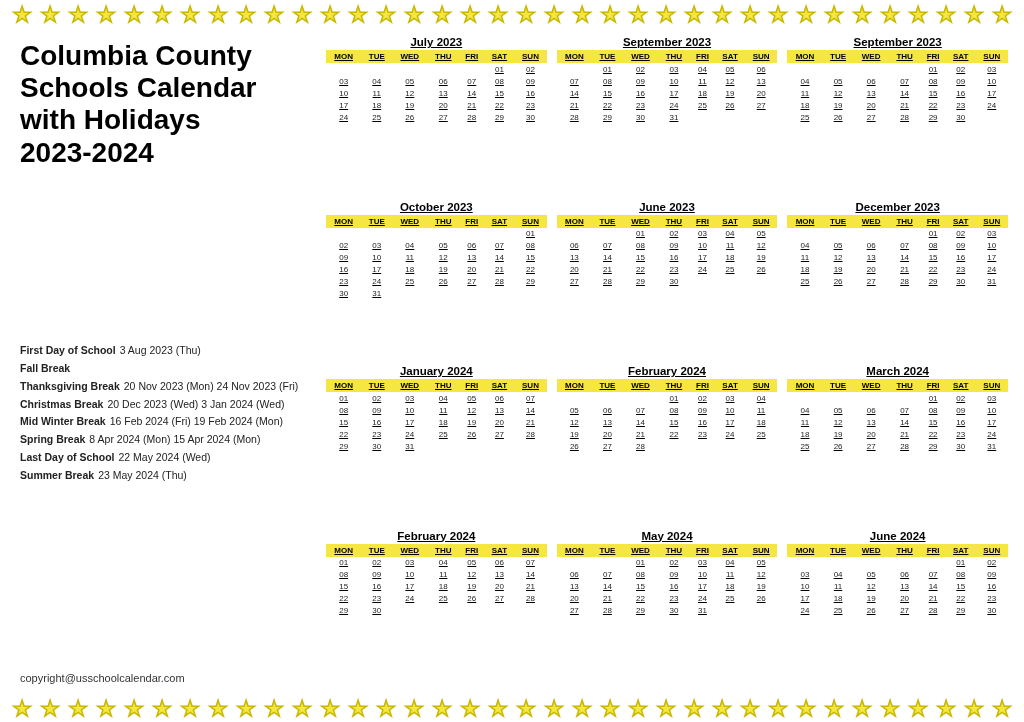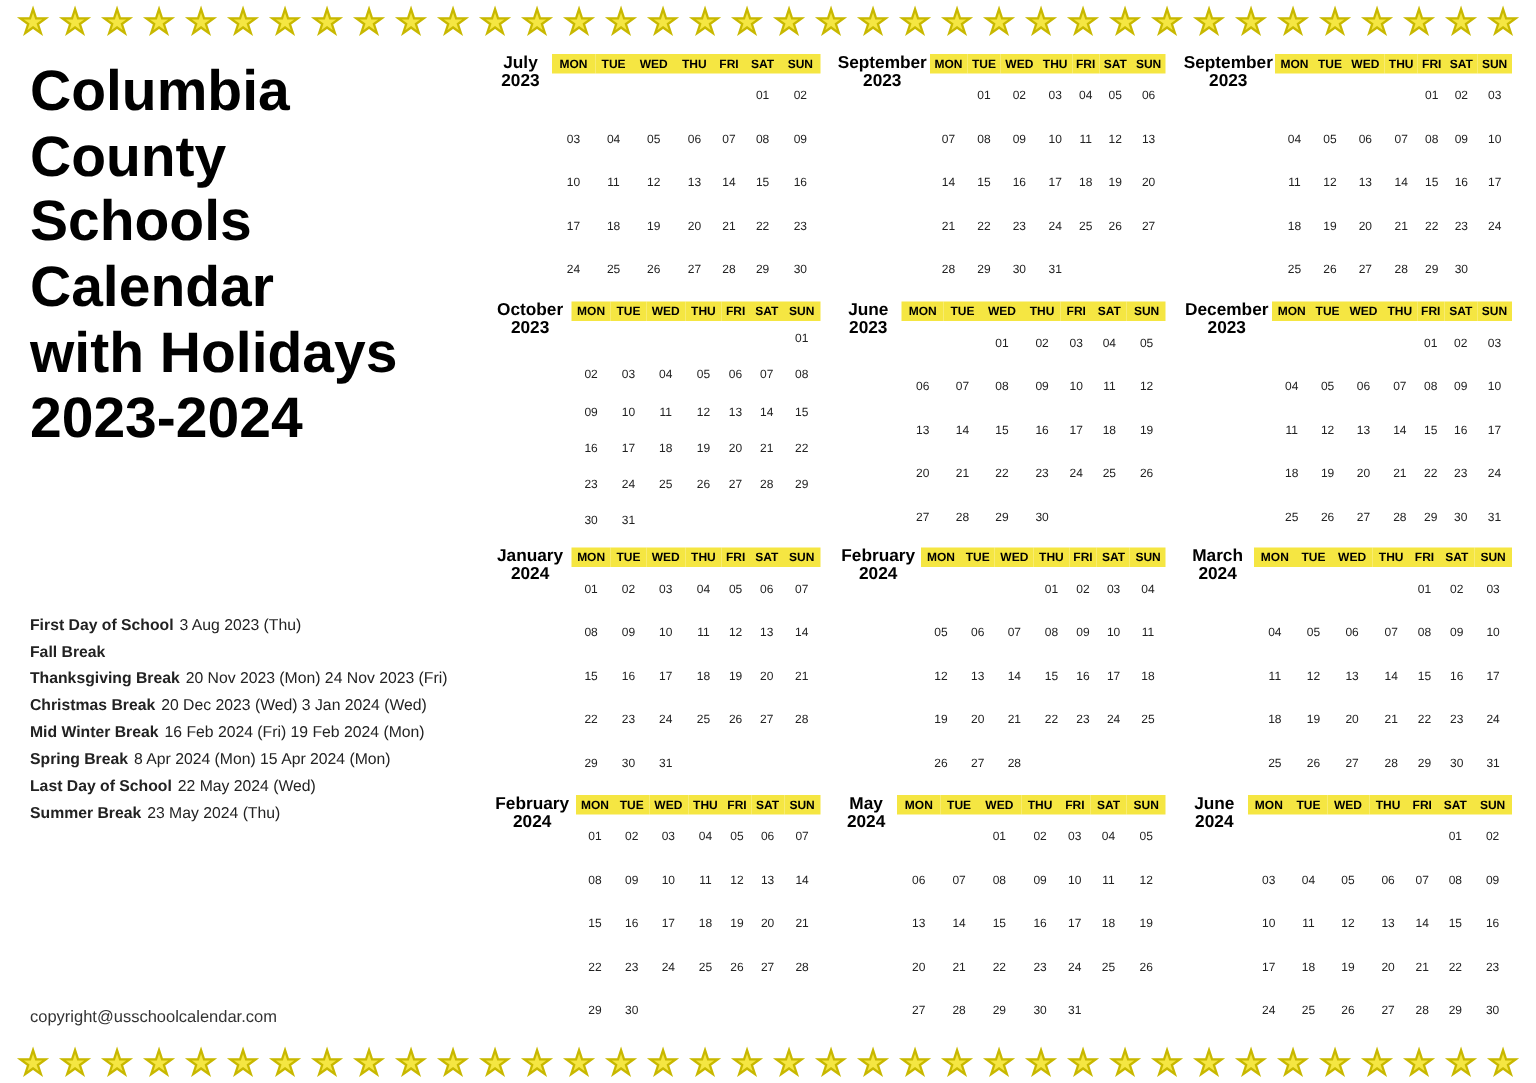--- a/index.html
+++ b/index.html
@@ -35,21 +35,21 @@
     .left-panel {
       width: 310px;
       flex-shrink: 0;
       display: flex;
       flex-direction: column;
       justify-content: space-between;
       padding: 10px 5px 10px 10px;
     }
 
     .title-block h1 {
-      font-size: 38px;
+      font-size: 28px;
       font-weight: 900;
       color: #000;
       line-height: 1.15;
     }
 
     .info-block {
       font-size: 10.5px;
       color: #222;
       line-height: 1.7;
       margin-bottom: 10px;
@@ -76,21 +76,22 @@
       display: grid;
       grid-template-columns: repeat(3, 1fr);
       grid-template-rows: repeat(4, 1fr);
       gap: 6px 10px;
       padding: 6px 6px 6px 6px;
       overflow: hidden;
     }
 
     .month-block {
       display: flex;
-      flex-direction: row;
+      flex-direction: column;
+      text-decoration: underline;
     }
 
     .month-title {
       text-align: center;
       font-size: 11.5px;
       font-weight: bold;
       color: #000;
       margin-bottom: 2px;
     }
 

